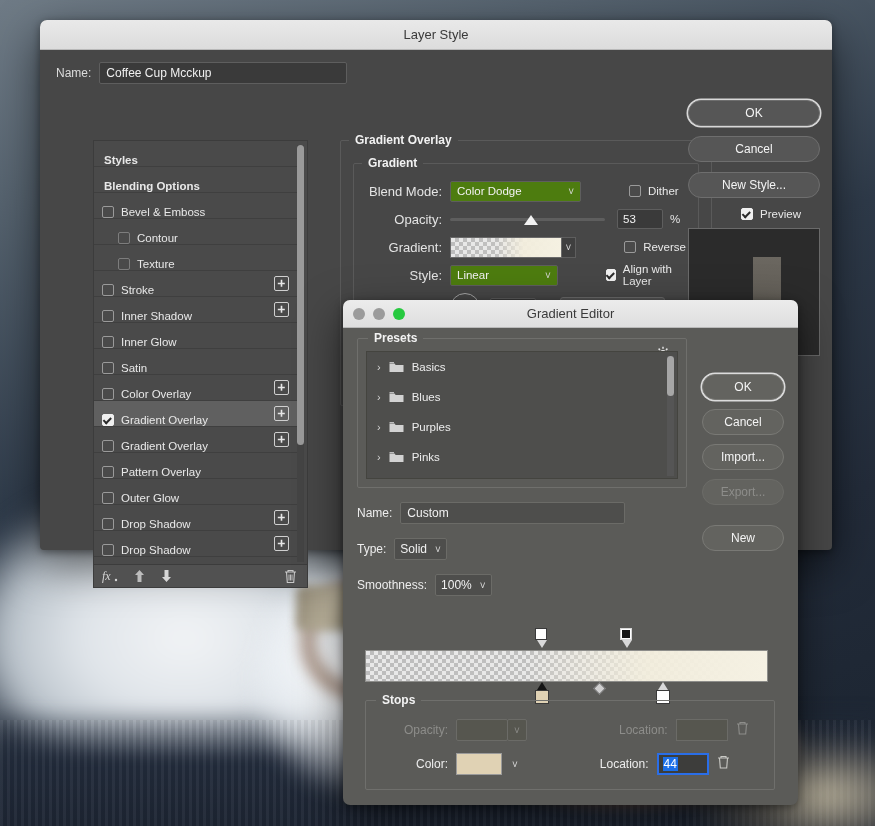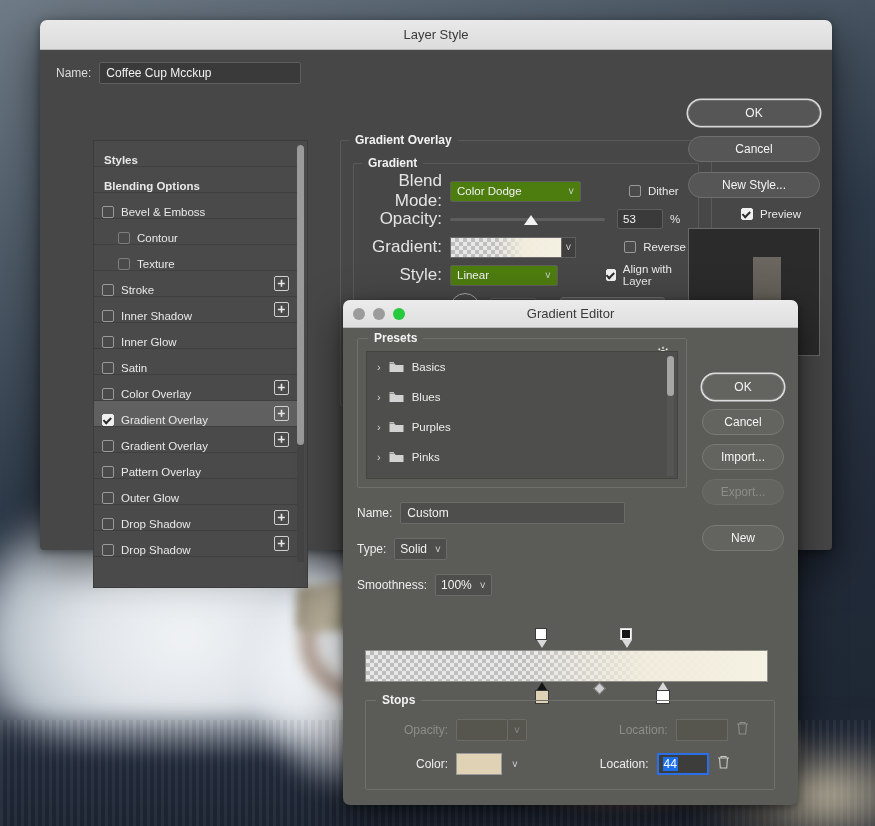--- a/index.html
+++ b/index.html
@@ -93,21 +93,21 @@
   }
   #ls-title { font-size: 13px; color: #3a3a3a; font-weight: 400; }
   #ls-body { position: relative; height: 500px; padding: 0; }
 
   .name-row { display: flex; align-items: center; padding: 12px 0 8px 16px; }
   .name-label { font-size: 12px; color: #dcdcdc; margin-right: 8px; }
   .text-field {
     background: #3a3a3a; border: 1px solid #5e5e5e; border-radius: 2px;
     color: #f0f0f0; font-size: 12px; padding: 3px 6px; font-family: inherit;
   }
-  #ls-name-field { width: 202px; }
+  #ls-name-field { width: 248px; }
 
   
   #styles-list-wrap {
     position: absolute; left: 53px; top: 90px; width: 215px; height: 448px;
     background: #4a4a4a; border: 1px solid #3c3c3c;
   }
   #styles-list { width: 203px; height: 425px; overflow: hidden; }
   .style-row {
     height: 26px; display: flex; align-items: flex-end;
     border-bottom: 1px solid #3f3f3f;
@@ -155,21 +155,21 @@
   #effect-panel { position: absolute; left: 300px; top: 82px; width: 372px; }
   .group-box {
     border: 1px solid #5a5a5a; border-radius: 2px; position: relative;
     padding: 14px 12px 10px 12px; margin-top: 8px;
   }
   .group-title {
     position: absolute; top: -8px; left: 8px; background: #474747;
     padding: 0 6px; font-size: 12px; color: #f2f2f2; font-weight: bold;
   }
   .ctl-row { display: flex; align-items: center; height: 26px; margin-bottom: 2px; }
-  .ctl-label { font-size: 17px; color: #e4e4e4; text-align: right; width: 76px; margin-right: 8px; flex: 0 0 auto; }
+  .ctl-label { font-size: 13px; color: #e4e4e4; text-align: right; width: 76px; margin-right: 8px; flex: 0 0 auto; }
   .select {
     background: #4d7c0f; border: 1px solid #5e5e5e; border-radius: 2px;
     height: 21px; color: #f2f2f2; font-size: 11.5px;
     display: flex; align-items: center; padding: 0 6px; position: relative;
   }
   .select .caret { margin-left: auto; padding-left: 10px; color: #d8d8d8; font-size: 10px; }
   .num-field {
     background: #3a3a3a; border: 1px solid #5e5e5e; border-radius: 2px;
     width: 46px; height: 20px; color: #f2f2f2; font-size: 11.5px;
     display: flex; align-items: center; padding: 0 5px;
@@ -489,20 +489,44 @@
             <span class="plus-btn">
               <svg width="9" height="9" viewBox="0 0 9 9">
                 <path d="M4.5 0.8 v7 M0.8 4.5 h7" stroke="#e6e6e6" stroke-width="1.6"></path>
               </svg>
             </span>
           </div>
         </div>
       <div id="styles-scrollbar">
         <div class="thumb"></div>
       </div>
+      <div id="styles-toolbar">
+        <span class="tool-icon">
+          <svg width="17" height="14" viewBox="0 0 17 14">
+              <text x="0" y="11" font-size="12" font-style="italic" font-family="serif" fill="#d6d6d6">fx</text>
+              <circle cx="14" cy="11" r="1.2" fill="#d6d6d6"></circle>
+            </svg>
+        </span>
+        <span class="tool-icon">
+          <svg width="13" height="14" viewBox="0 0 13 14">
+              <path d="M6.5 1 L11 6 L8.5 6 L8.5 13 L4.5 13 L4.5 6 L2 6 Z" fill="#bcbcbc"></path>
+            </svg>
+        </span>
+        <span class="tool-icon">
+          <svg width="13" height="14" viewBox="0 0 13 14">
+              <path d="M6.5 13 L11 8 L8.5 8 L8.5 1 L4.5 1 L4.5 8 L2 8 Z" fill="#d6d6d6"></path>
+            </svg>
+        </span>
+        <span class="tool-icon trash">
+          <svg width="13" height="15" viewBox="0 0 13 15">
+              <path d="M1 3 h11 M4 3 v-1.5 h5 V3 M2.5 3 l0.8 10.5 h6.4 L10.5 3" fill="none" stroke="#c9c9c9" stroke-width="1.1"></path>
+              <path d="M5 5.5 v6 M6.5 5.5 v6 M8 5.5 v6" stroke="#c9c9c9" stroke-width="0.9"></path>
+            </svg>
+        </span>
+      </div>
     </div>
 
     <div id="effect-panel">
       <div class="group-box" style="padding-top:16px;">
         <div class="group-title">Gradient Overlay</div>
 
         <div class="group-box" style="margin-top:6px;">
           <div class="group-title">Gradient</div>
 
           <div class="ctl-row">

